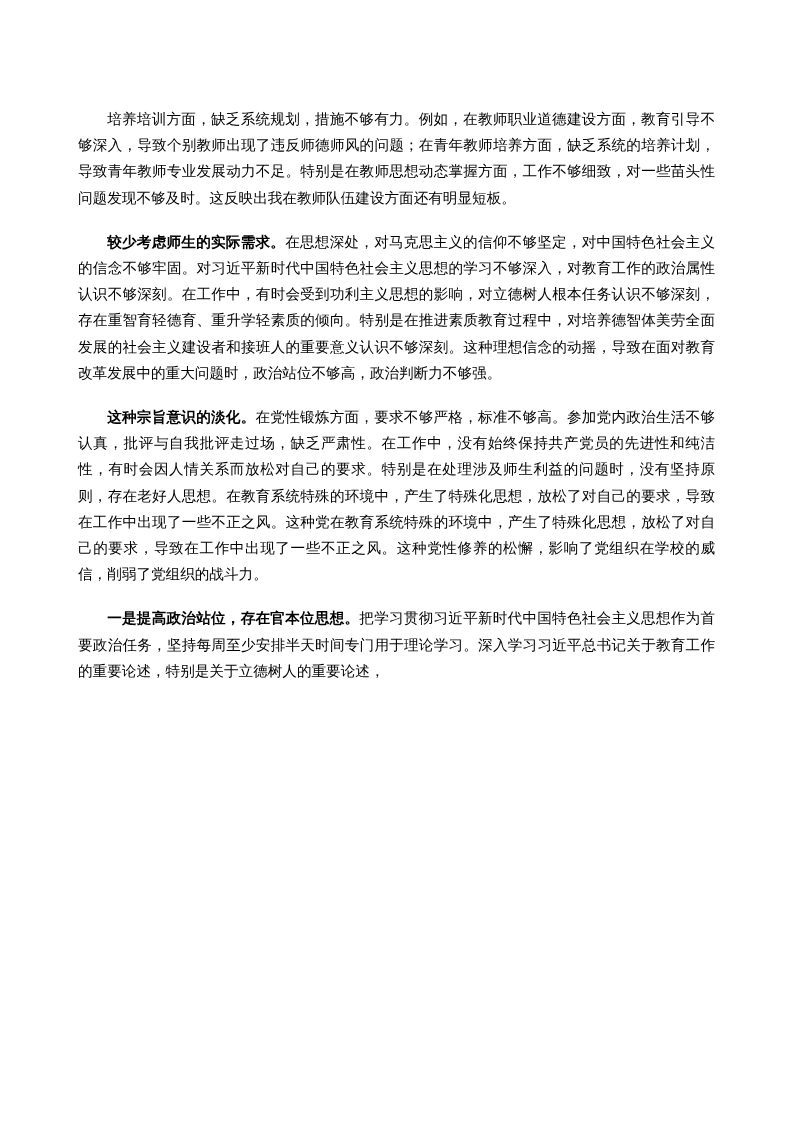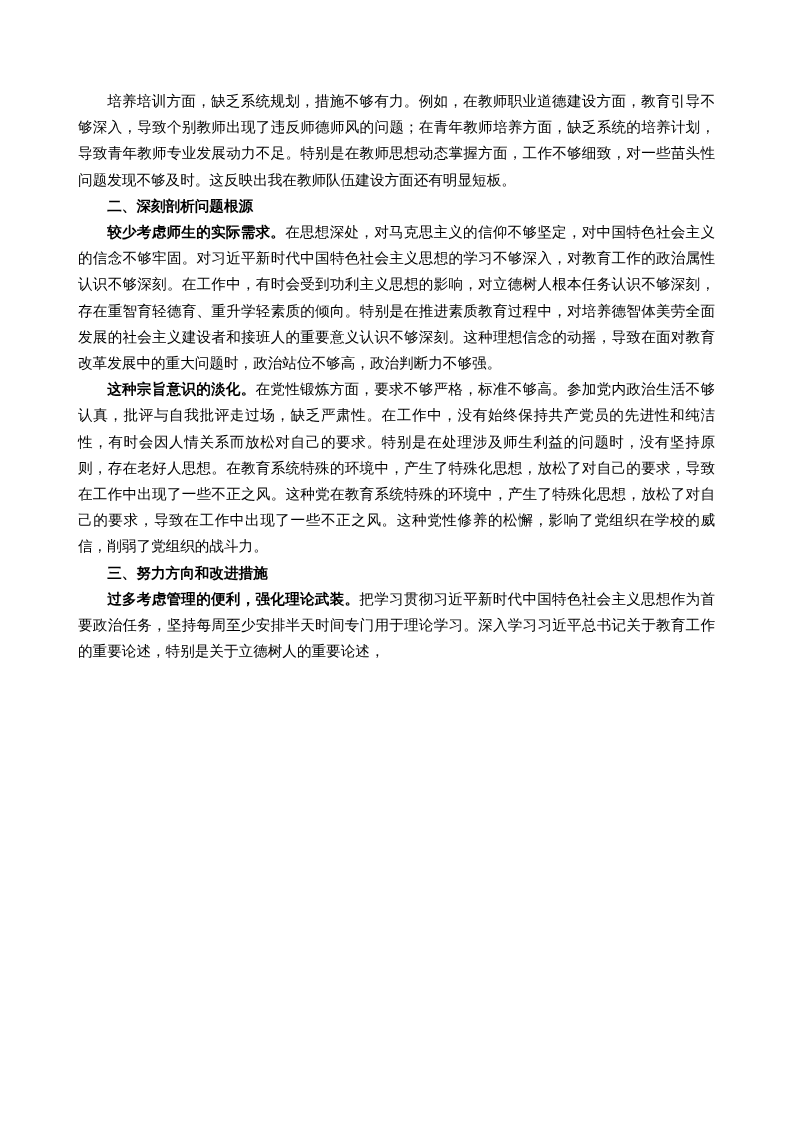--- a/index.html
+++ b/index.html
@@ -28,20 +28,21 @@
     text-justify: inter-ideograph;
   }
   p {
     margin: 0;
     padding: 0;
     text-align: justify;
     text-justify: inter-ideograph;
   }
   p.indent {
     text-indent: 2em;
+    margin-top: 18px;
   }
   p.heading {
     text-indent: 2em;
     font-weight: bold;
   }
   .lead {
     font-weight: bold;
   }
   
   .doc-body p {
@@ -50,26 +51,24 @@
 </style>
 </head>
 <body>
 
 <div id="page">
   <div class="doc-body">
 
     <p class="indent"><span>培养培训方面，缺乏系统规划，措施不够有力。例如，在教师职业道德建设方面，教育引导不够深入，导致个别教师出现了违反师德师风的问题；在青年教师培养方面，缺乏系统的培养计划，导致青年教师专业发展动力不足。特别是在教师思想动态掌握方面，工作不够细致，对一些苗头性问题发现不够及时。这反映出我在教师队伍建设方面还有明显短板。</span></p>
 
 
-    <p class="heading"><span>二、深刻剖析问题根源</span></p>
 
     <p class="indent"><span class="lead">较少考虑师生的实际需求。</span><span>在思想深处，对马克思主义的信仰不够坚定，对中国特色社会主义的信念不够牢固。对习近平新时代中国特色社会主义思想的学习不够深入，对教育工作的政治属性认识不够深刻。在工作中，有时会受到功利主义思想的影响，对立德树人根本任务认识不够深刻，存在重智育轻德育、重升学轻素质的倾向。特别是在推进素质教育过程中，对培养德智体美劳全面发展的社会主义建设者和接班人的重要意义认识不够深刻。这种理想信念的动摇，导致在面对教育改革发展中的重大问题时，政治站位不够高，政治判断力不够强。</span></p>
 
     <p class="indent"><span class="lead">这种宗旨意识的淡化。</span><span>在党性锻炼方面，要求不够严格，标准不够高。参加党内政治生活不够认真，批评与自我批评走过场，缺乏严肃性。在工作中，没有始终保持共产党员的先进性和纯洁性，有时会因人情关系而放松对自己的要求。特别是在处理涉及师生利益的问题时，没有坚持原则，存在老好人思想。在教育系统特殊的环境中，产生了特殊化思想，放松了对自己的要求，导致在工作中出现了一些不正之风。这种党在教育系统特殊的环境中，产生了特殊化思想，放松了对自己的要求，导致在工作中出现了一些不正之风。这种党性修养的松懈，影响了党组织在学校的威信，削弱了党组织的战斗力。</span></p>
 
 
 
-    <p class="heading"><span>三、努力方向和改进措施</span></p>
 
-    <p class="indent"><span class="lead">过多考虑管理的便利，强化理论武装。</span><span>把学习贯彻习近平新时代中国特色社会主义思想作为首要政治任务，坚持每周至少安排半天时间专门用于理论学习。深入学习习近平总书记关于教育工作的重要论述，特别是关于立德树人的重要论述，</span></p>
+    <p class="indent"><span class="lead">一是提高政治站位，存在官本位思想。</span><span>把学习贯彻习近平新时代中国特色社会主义思想作为首要政治任务，坚持每周至少安排半天时间专门用于理论学习。深入学习习近平总书记关于教育工作的重要论述，特别是关于立德树人的重要论述，</span></p>
 
   </div>
 </div>
 
 </body></html>

